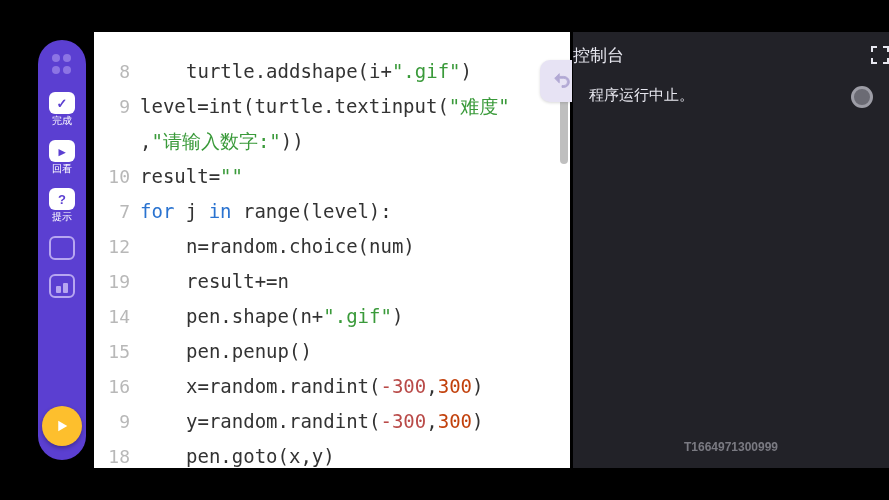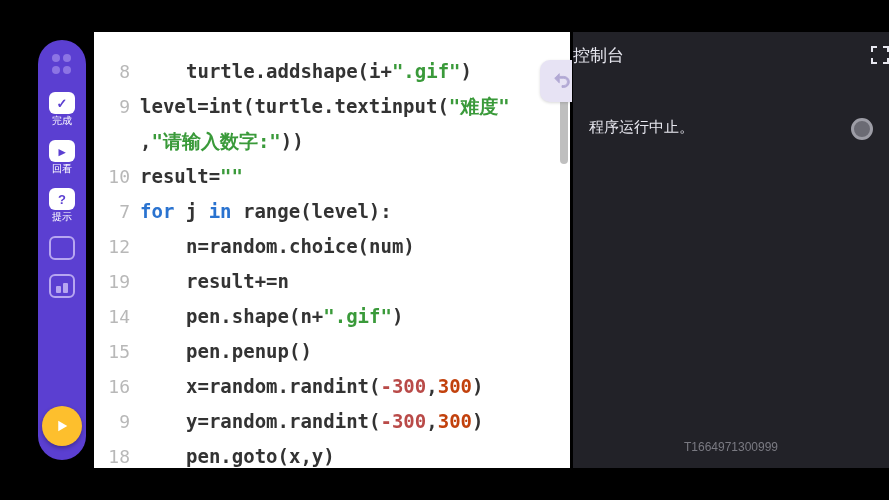--- a/index.html
+++ b/index.html
@@ -54,21 +54,21 @@
     font-family: Consolas, Menlo, monospace; font-size: 18px;
     color: #b8b8b8; line-height: 35px;
   }
   .gutter div { padding-right: 6px; height: 35px; }
   .code {
     position: absolute; left: 46px; right: 10px; top: 22px;
     font-family: Consolas, Menlo, monospace; font-size: 19px;
     color: #333; line-height: 35px;
     white-space: pre;
   }
-  .code .row { height: 35px; display:flex; white-space: pre; overflow:hidden;font-weight:bold;}
+  .code .row { height: 35px; display:flex; white-space: pre; overflow:hidden;}
   .code .row.wrap { padding-left:0; }
   .ind  { display:inline-block; width: 46px; }
   .s-kw { color: #2a73d0; }
   .s-str{ color: #3a9a3a; }
   .s-num{ color: #c2410c; }
   .s-neg{ color: #b94a48; text-align: right; }
 
   .scroll-thumb {
     position: absolute; right: 2px; top: 52px; width: 8px; height: 80px;
     background: rgba(0,0,0,.25); border-radius: 4px;
@@ -105,28 +105,28 @@
   }
   .fullscreen-ico { width:18px; height:18px; position:relative; }
   .fullscreen-ico i {
     position:absolute; width:6px; height:6px;
     border:2px solid #e7e7ef;
   }
   .fullscreen-ico i:nth-child(1){left:0;top:0;border-right:none;border-bottom:none;}
   .fullscreen-ico i:nth-child(2){right:0;top:0;border-left:none;border-bottom:none;}
   .fullscreen-ico i:nth-child(3){left:0;bottom:0;border-right:none;border-top:none;}
   .fullscreen-ico i:nth-child(4){right:0;bottom:0;border-left:none;border-top:none;}
-  .console-body { padding: 8px 16px; font-size: 15px; display:flex; justify-content:space-between; align-items:flex-start;margin-top:32px;}
+  .console-body { padding: 8px 16px; font-size: 15px; display:flex; justify-content:space-between; align-items:flex-start;}
   .rec-dot {
     width: 22px; height: 22px; border-radius: 50%;
     border: 3px solid #9d9da6; background: #6b6b74;
   }
   .console-footer {
     position:absolute; bottom: 14px; left:0; right:0;
-    text-align:center; font-size: 12px; color: #7a7a82;
+    text-align:center; font-size: 12px; color: #7a7a82; font-weight: bold;
   }
 </style>
 </head>
 <body>
 
 <div class="sidebar">
   <div class="apps-icon">
     <span></span>
       <span></span>
       <span></span>

